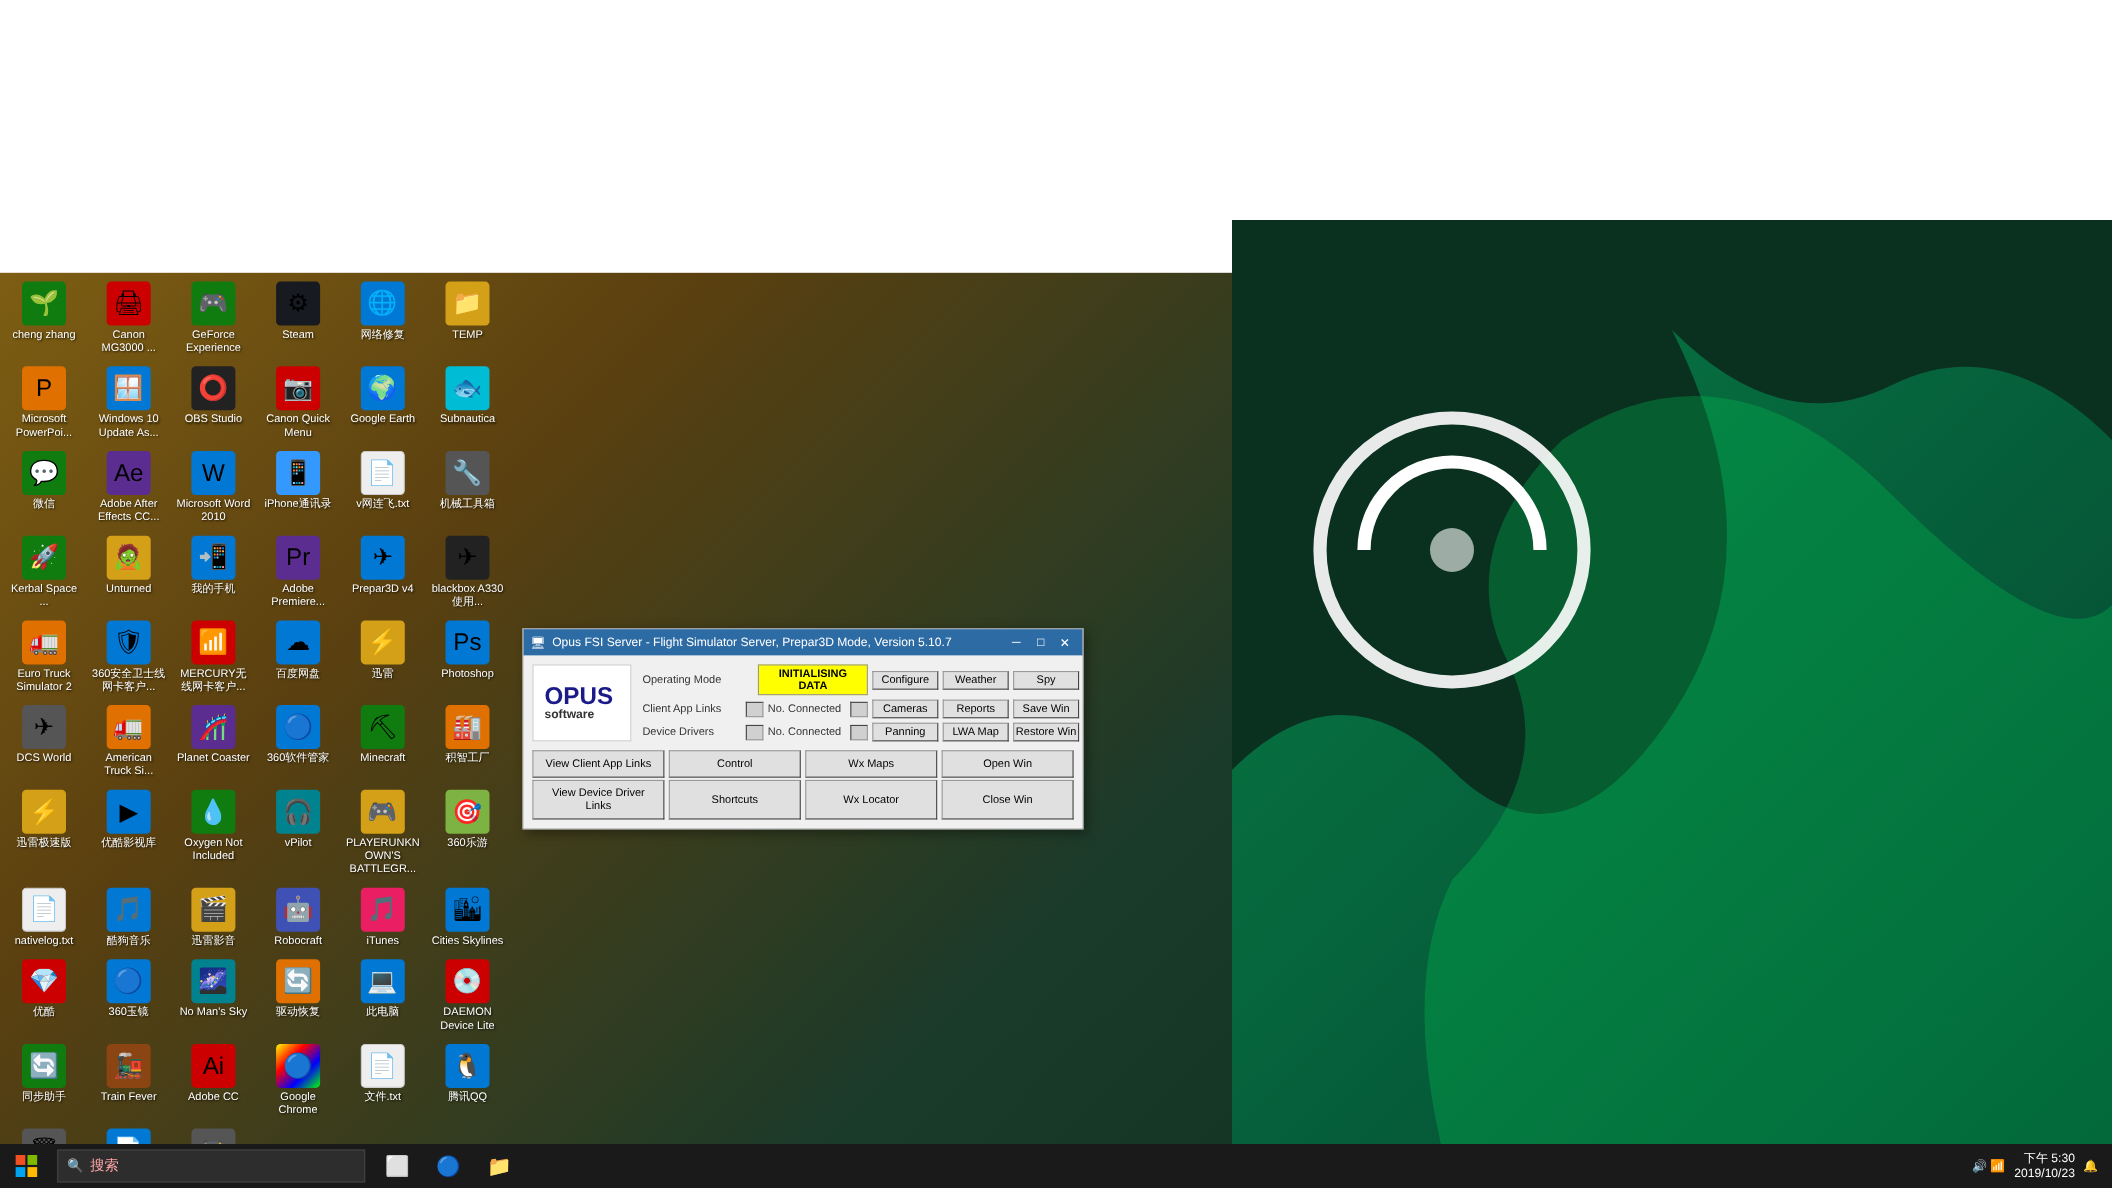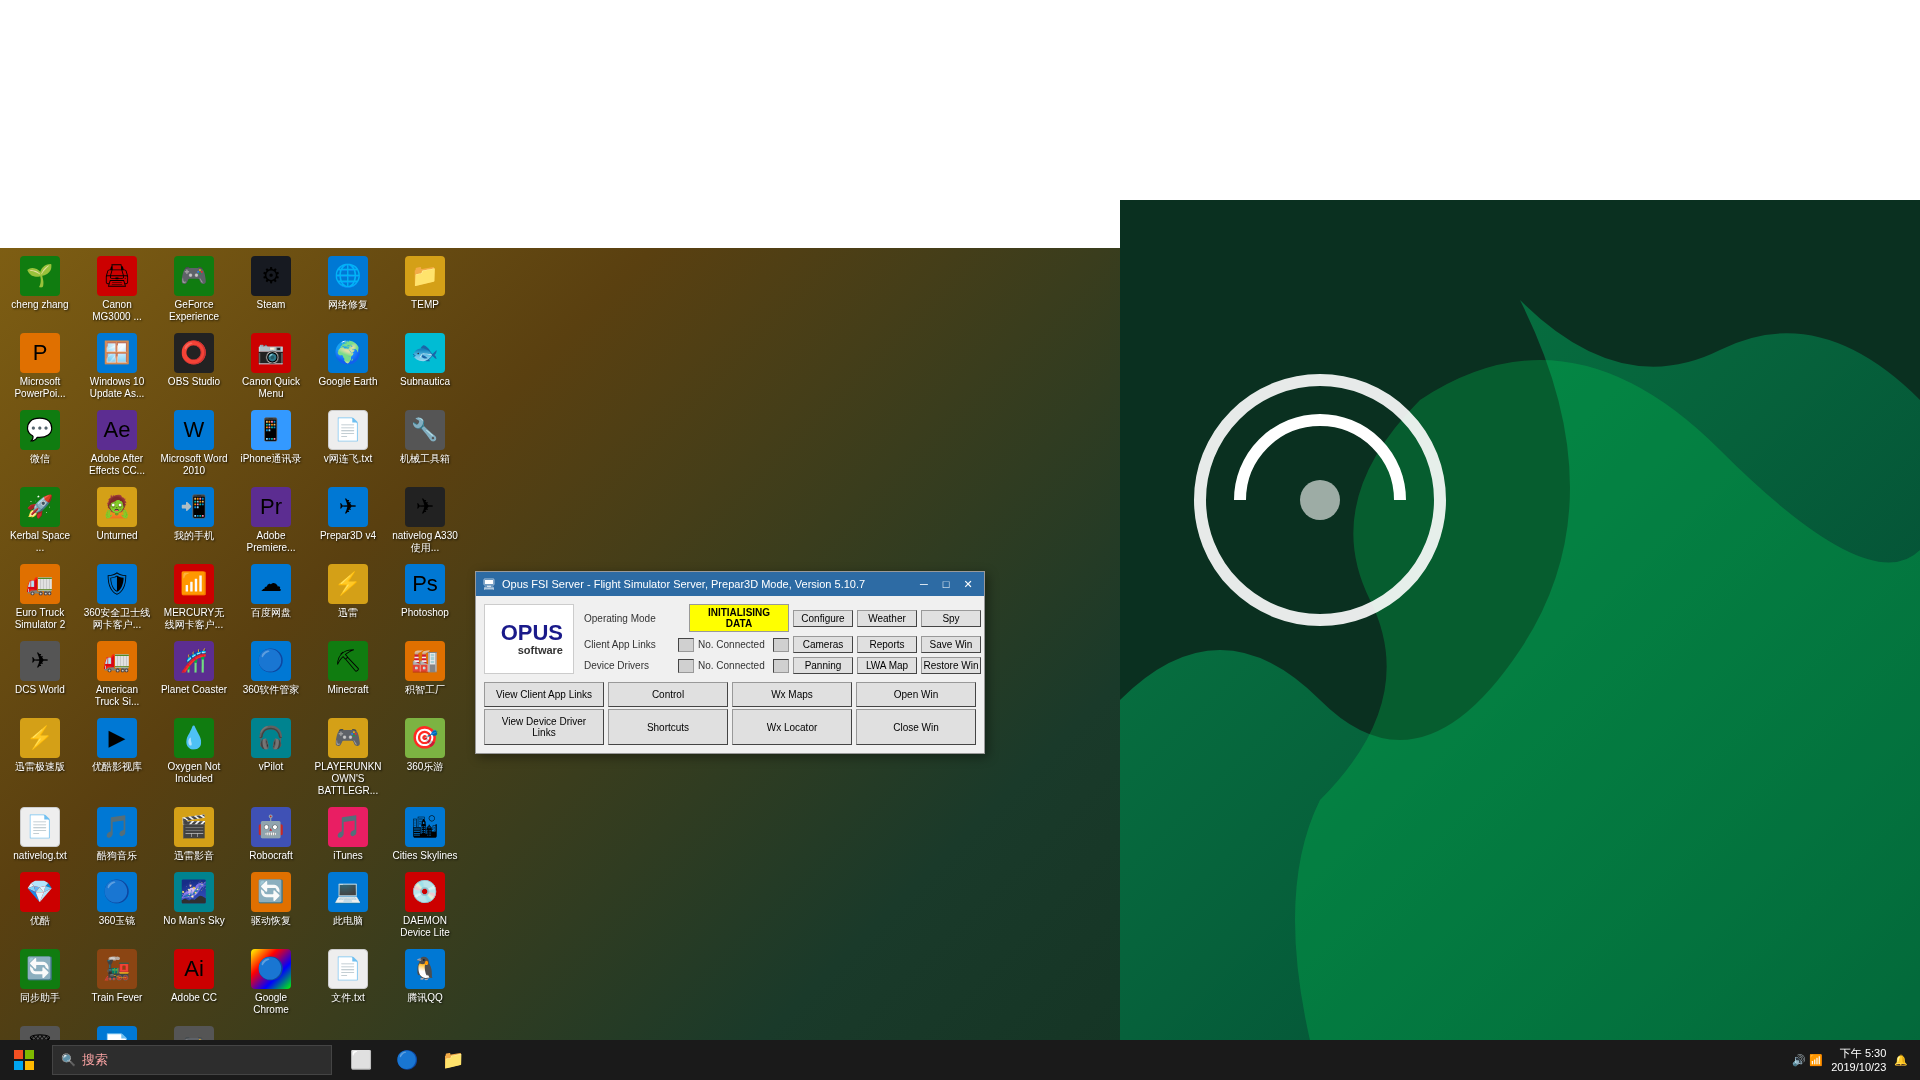--- a/index.html
+++ b/index.html
@@ -148,21 +148,21 @@
       margin-bottom: 8px;
     }
 
     .opus-logo {
       background: white;
       border: 1px solid #ccc;
       padding: 14px 10px;
       min-width: 90px;
       display: flex;
       flex-direction: column;
-      align-items: flex-end;
+      align-items: flex-start;
       justify-content: center;
     }
 
     .opus-text-big {
       font-size: 22px;
       font-weight: bold;
       color: #1a1a8a;
       line-height: 1;
     }
 
@@ -450,21 +450,21 @@
         <div class="desktop-icon">
           <div class="icon-img ic-purple">Pr</div>
           <span class="icon-label">Adobe Premiere...</span>
         </div>
         <div class="desktop-icon">
           <div class="icon-img ic-blue">✈</div>
           <span class="icon-label">Prepar3D v4</span>
         </div>
         <div class="desktop-icon">
           <div class="icon-img ic-dark">✈</div>
-          <span class="icon-label">nativelog A330使用...</span>
+          <span class="icon-label">blackbox A330使用...</span>
         </div>
         <div class="desktop-icon">
           <div class="icon-img ic-orange">🚛</div>
           <span class="icon-label">Euro Truck Simulator 2</span>
         </div>
         <div class="desktop-icon">
           <div class="icon-img ic-blue">🛡</div>
           <span class="icon-label">360安全卫士线网卡客户...</span>
         </div>
         <div class="desktop-icon">

